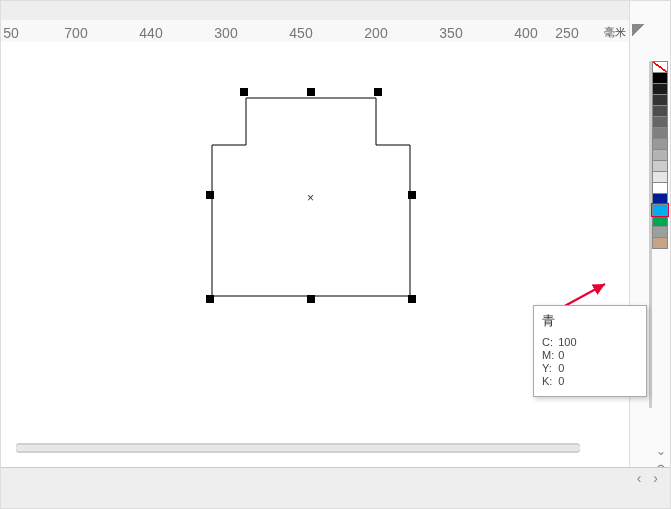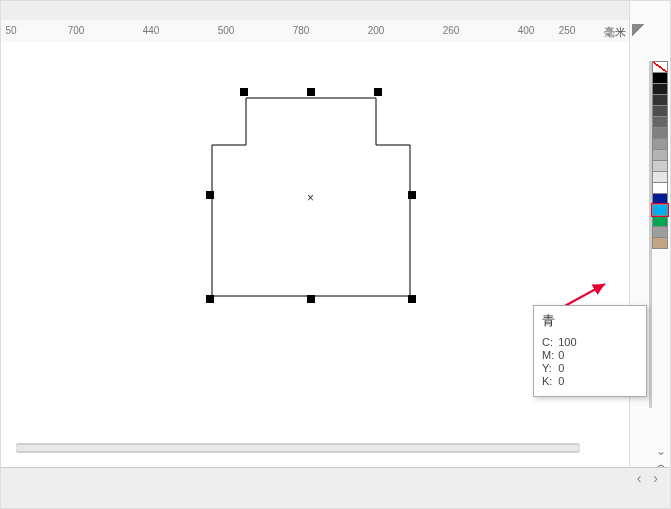--- a/index.html
+++ b/index.html
@@ -1,19 +1,19 @@
 <!DOCTYPE html>
 <html><head>
 <meta charset="utf-8">
 <style>
   html,body{margin:0;padding:0;font-family:Arial,"Microsoft YaHei",sans-serif;font-size:11px;color:#333;background:#fff;}
   #wrap{position:relative;width:671px;height:509px;overflow:hidden;border:1px solid #ddd;box-sizing:border-box;}
   .topbar{position:absolute;left:0;right:0;top:0;height:19px;background:#eeeeee;border-bottom:1px solid #ccc;}
   .ruler{position:absolute;left:0;right:40px;top:19px;height:22px;background:#f8f8f8;border-bottom:1px solid #ddd;}
-  .tick{position:absolute;top:5px;font-size:10px;color:#777;transform:translateX(-50%);}
+  .tick{position:absolute;top:5px;font-size:14px;color:#777;transform:translateX(-50%);}
   .unit{position:absolute;right:4px;top:5px;font-size:11px;color:#555;}
   .canvas{position:absolute;left:0;right:40px;top:41px;bottom:40px;background:#ffffff;}
   .shape{position:absolute;left:210px;top:55px;}
   .handle{position:absolute;width:8px;height:8px;background:#000;}
   .center{position:absolute;font-size:12px;color:#333;left:306px;top:149px;}
   .hsb{position:absolute;left:15px;bottom:15px;right:50px;height:10px;background:#d0d0d0;border-radius:3px;}
   .hsb .track{position:absolute;left:0;right:0;top:2px;height:6px;background:#e8e8e8;border-radius:3px;}
   .bottombar{position:absolute;left:0;right:0;bottom:0;height:40px;background:#eeeeee;border-top:1px solid #ccc;}
   .nav{position:absolute;right:8px;bottom:22px;color:#888;font-size:14px;letter-spacing:4px;}
   .rightcol{position:absolute;right:0;top:0;bottom:0;width:40px;border-left:1px solid #ddd;background:#fafafa;}
@@ -35,24 +35,24 @@
 </head>
 <body>
 
 <div id="wrap">
   <div class="topbar"></div>
 
   <div class="ruler">
     <span class="tick" style="left:10px">50</span>
     <span class="tick" style="left:75px">700</span>
     <span class="tick" style="left:150px">440</span>
-    <span class="tick" style="left:225px">500</span>
-    <span class="tick" style="left:300px">780</span>
+    <span class="tick" style="left:225px">300</span>
+    <span class="tick" style="left:300px">450</span>
     <span class="tick" style="left:375px">200</span>
-    <span class="tick" style="left:450px">260</span>
+    <span class="tick" style="left:450px">350</span>
     <span class="tick" style="left:525px">400</span>
     <span class="tick" style="left:566px">250</span>
     <span class="unit">毫米</span>
   </div>
 
   <div class="canvas">
     <svg class="shape" width="200" height="210">
       <path d="M35 1 H165 V48 H199 V199 H1 V48 H35 Z" fill="none" stroke="#000" stroke-width="1"></path>
     </svg>
     <div class="handle" style="left:239px;top:46px"></div>

